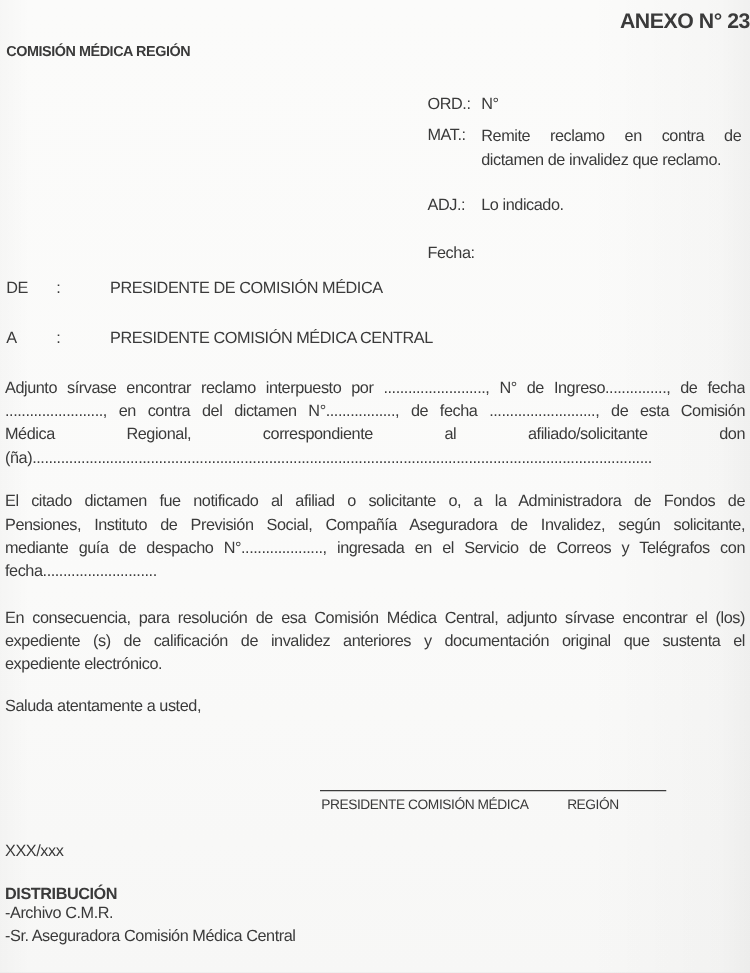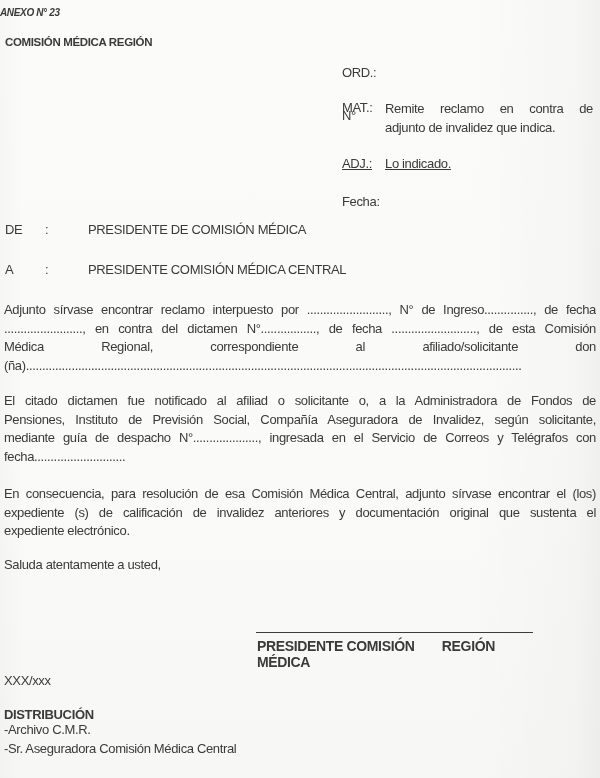--- a/index.html
+++ b/index.html
@@ -15,22 +15,22 @@
       linear-gradient(180deg, #fbfbfa 0%, #fafaf9 60%, #f7f7f6 100%);
     font-family: "Liberation Sans", "DejaVu Sans", sans-serif;
     color: #3a3a3a;
     font-size: 13px;
     letter-spacing: -0.35px;
     overflow: hidden;
   }
   .abs { position: absolute; }
   .title {
     top: 7px; left: 0; right: 0;
-    text-align: left;
-    font-size: 10px; font-weight: bold; font-style: italic;
+    text-align: right;
+    font-size: 17px; font-weight: bold;
   }
   .org {
     top: 36px; left: 5px;
     font-size: 11.5px; font-weight: bold;
   }
   .ref-row { left: 342px; width: 251px; display: flex; }
   .ref-label { flex: 0 0 43px; }
   .ref-value { flex: 1; }
   .addr-row { left: 5px; width: 590px; display: flex; }
   .addr-label { flex: 0 0 40px; }
@@ -45,47 +45,47 @@
   }
   .line.end { text-align-last: left; }
   .closing { left: 4px; }
   .sig-line {
     top: 632px; left: 256px; width: 277px; height: 0;
     border-top: 1.6px solid #3c3c3c;
   }
   .sig-text {
     top: 638px; left: 257px; width: 238px;
     display: flex; justify-content: space-between;
-    font-weight: bold; font-size: 14px;
+    font-weight: normal; font-size: 11px;
   }
   .footer-item { left: 4px; }
 </style>
 </head>
 <body>
 
 <div id="page">
 
   <div class="abs title">ANEXO N° 23</div>
 
   <div class="abs org">COMISIÓN MÉDICA REGIÓN</div>
 
-  <div class="abs ref-row" style="top:65px;flex-direction:column;">
+  <div class="abs ref-row" style="top:75px;">
     <span class="ref-label">ORD.:</span>
     <span class="ref-value">N°</span>
   </div>
 
   <div class="abs ref-row" style="top:100px;">
     <span class="ref-label">MAT.:</span>
     <span class="ref-value">
       <span class="line" style="display:block;">Remite reclamo en contra de</span>
-      <span class="line end" style="display:block;">adjunto de invalidez que indica.</span>
+      <span class="line end" style="display:block;">dictamen de invalidez que reclamo.</span>
     </span>
   </div>
 
-  <div class="abs ref-row" style="top:156px;text-decoration:underline;">
+  <div class="abs ref-row" style="top:156px;">
     <span class="ref-label">ADJ.:</span>
     <span class="ref-value">Lo indicado.</span>
   </div>
 
   <div class="abs ref-row" style="top:194px;">
     <span class="ref-label">Fecha:</span>
   </div>
 
   <div class="abs addr-row" style="top:222px;">
     <span class="addr-label">DE</span>

